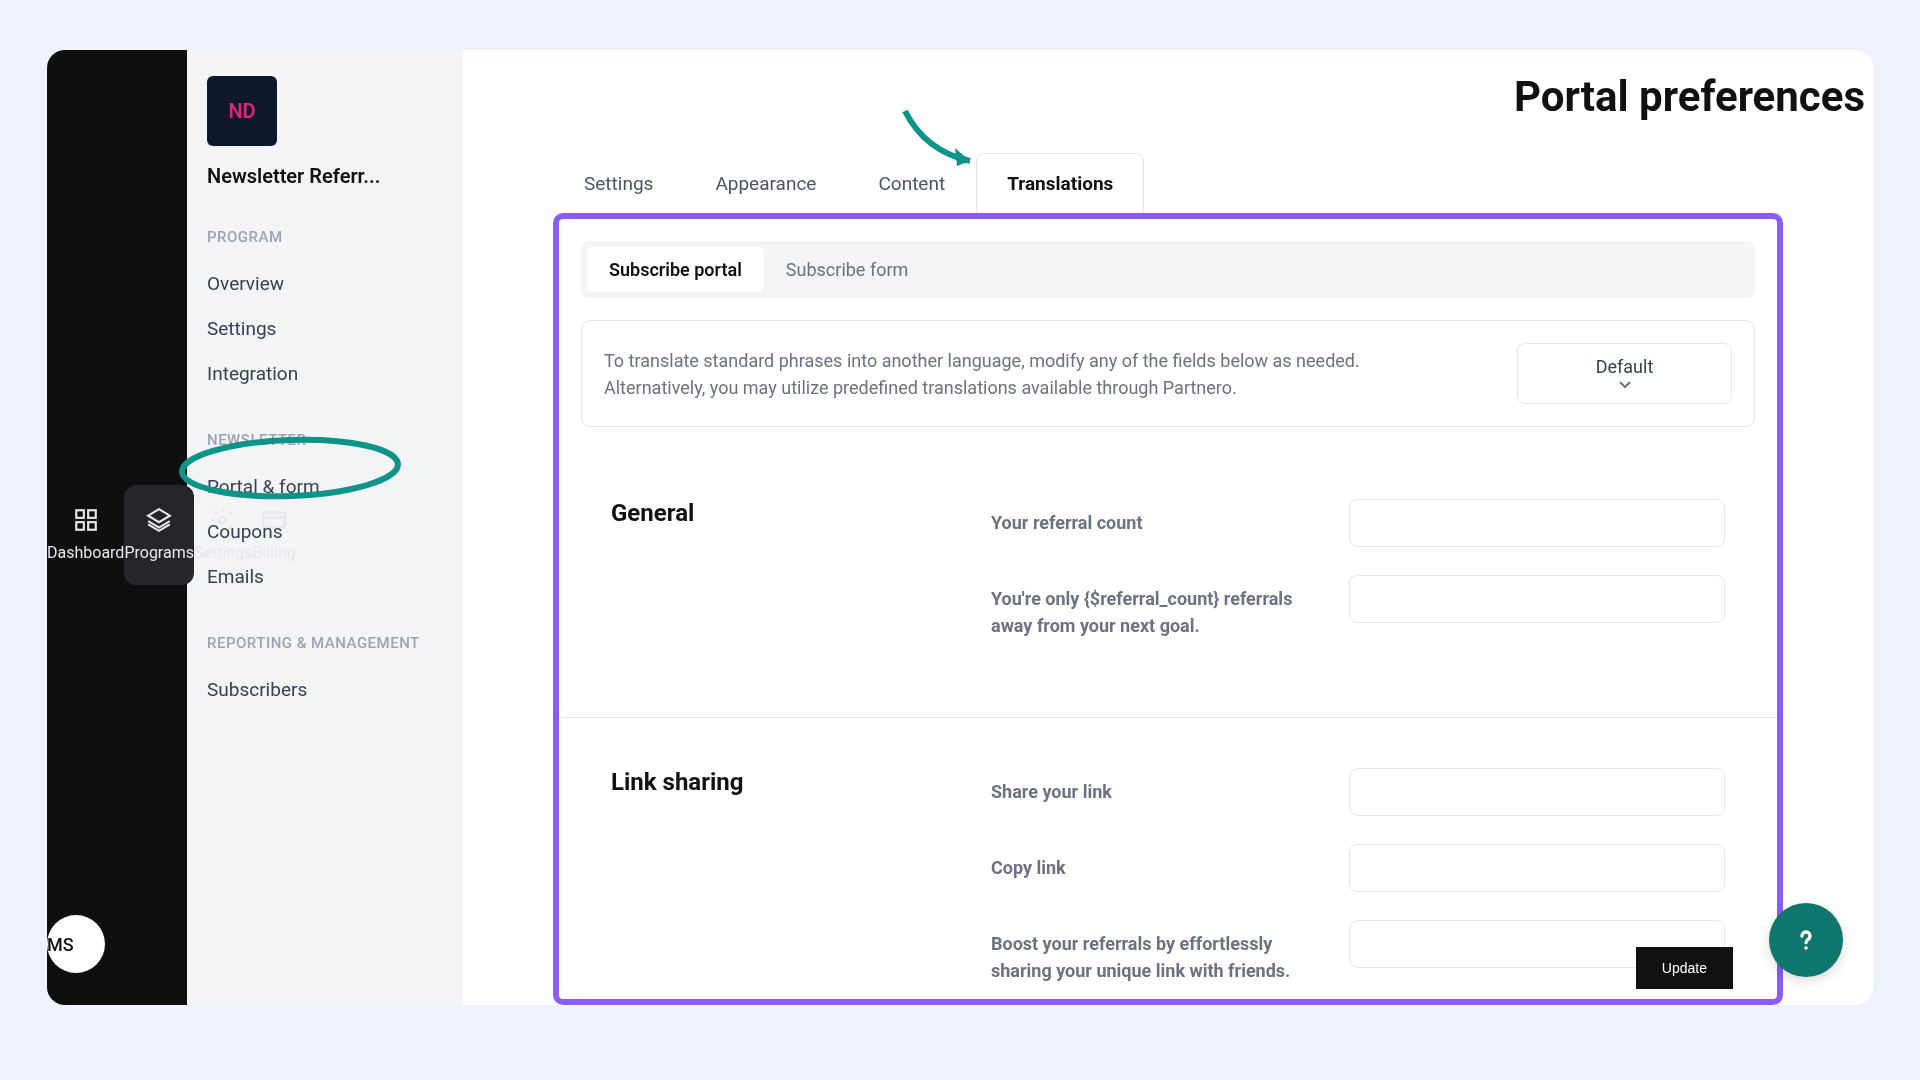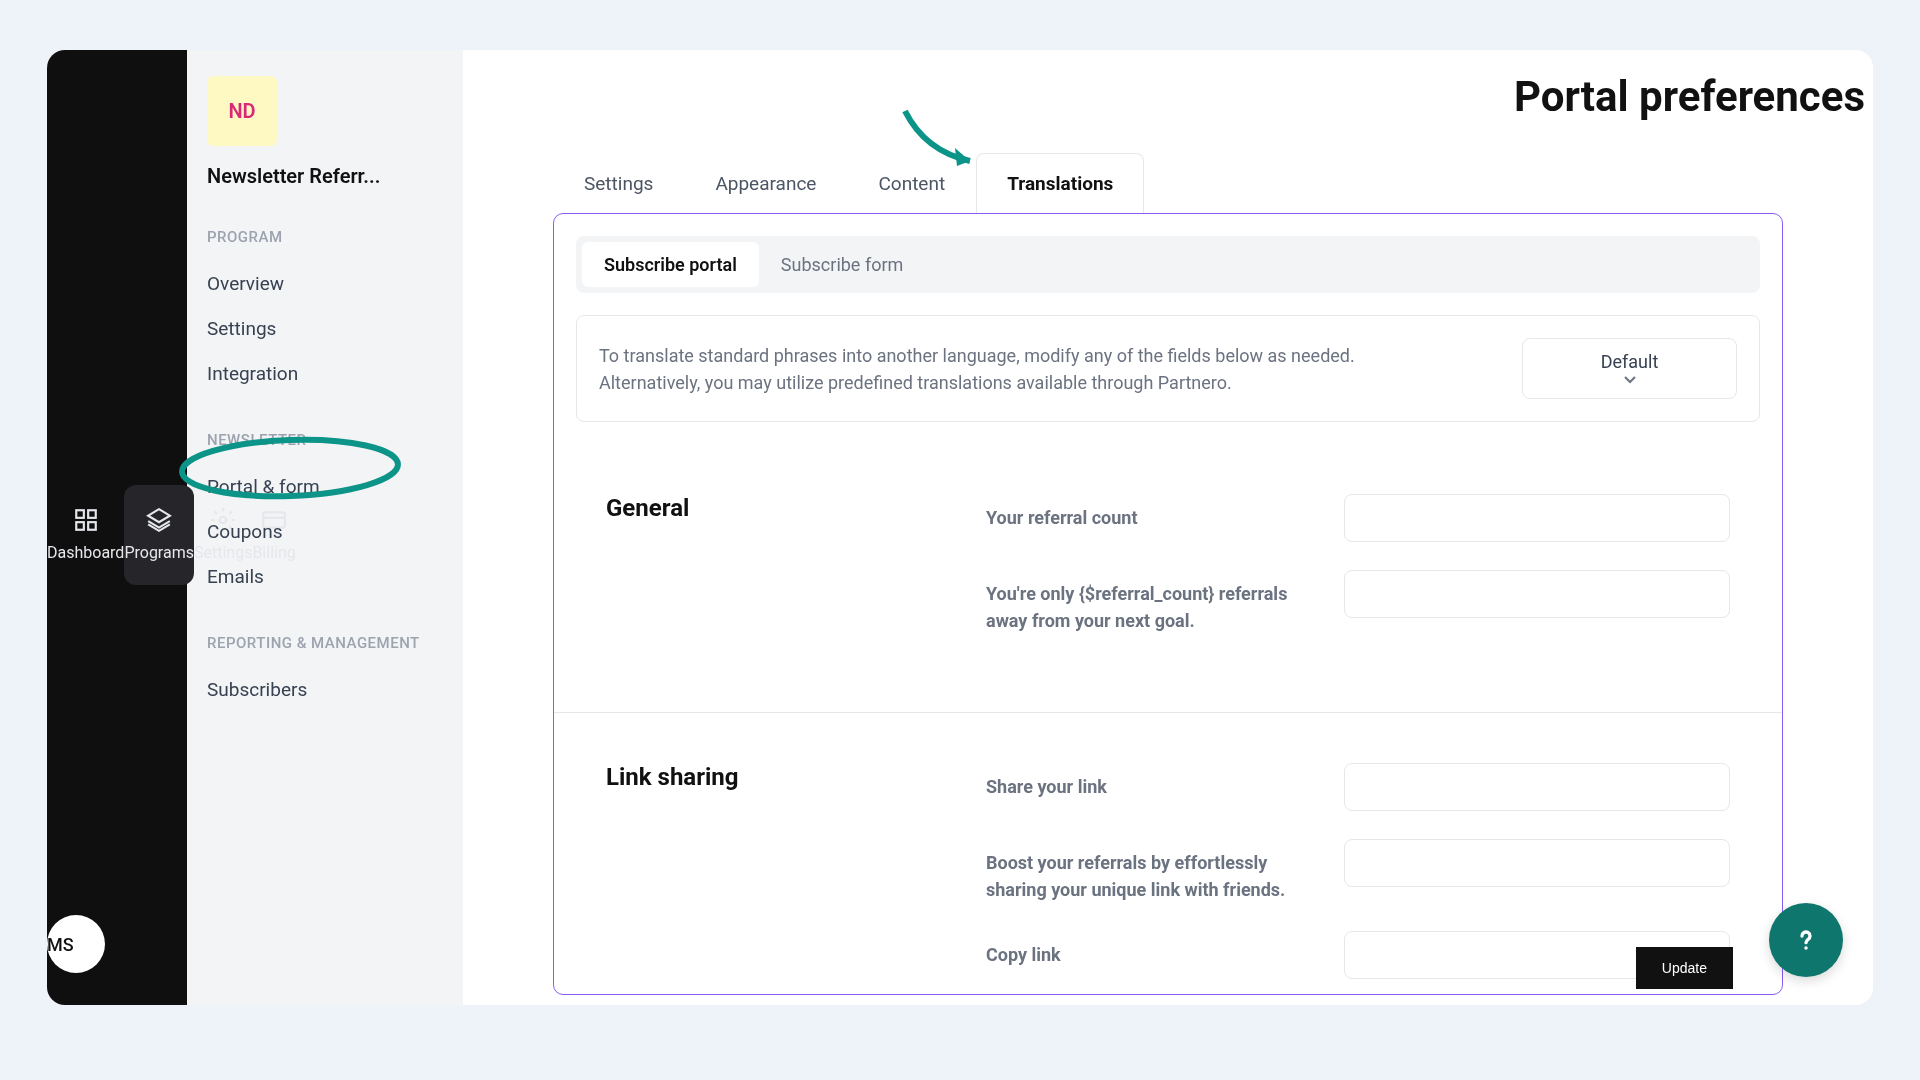--- a/index.html
+++ b/index.html
@@ -80,21 +80,21 @@
       font-size: 18px;
     }
     .sidebar {
       width: 276px;
       background: #f3f4f6;
       padding: 26px 20px;
     }
     .program-badge {
       width: 70px;
       height: 70px;
-      background: #fef9c3;
+      background: #0f172a;
       display: flex;
       align-items: center;
       justify-content: center;
       color: #db2777;
       font-weight: 600;
       font-size: 20px;
       border-radius: 6px;
       margin-bottom: 18px;
     }
     .program-name {
@@ -155,21 +155,21 @@
     .tab.active {
       font-weight: 700;
       color: #111;
       border-color: #e5e7eb;
       background: #fff;
       position: relative;
       z-index: 2;
     }
     .card {
       margin: 0 90px;
-      border: 1px solid #8b5cf6;
+      border: 6px solid #8b5cf6;
       border-radius: 10px;
       position: relative;
       top: -1px;
     }
     .subtab-bar {
       background: #f3f4f6;
       margin: 22px;
       border-radius: 8px;
       display: flex;
       padding: 6px;
@@ -423,25 +423,25 @@
         </div>
 
         <div class="section-group">
           <div class="group-title">Link sharing</div>
           <div class="fields">
             <div class="field-row">
               <div class="field-label">Share your link</div>
               <input class="text-input" type="text" style="">
             </div>
             <div class="field-row">
-              <div class="field-label">Boost your referrals by effortlessly sharing your unique link with friends.</div>
+              <div class="field-label">Copy link</div>
               <input class="text-input" type="text" style="">
             </div>
             <div class="field-row">
-              <div class="field-label">Copy link</div>
+              <div class="field-label">Boost your referrals by effortlessly sharing your unique link with friends.</div>
               <input class="text-input" type="text" style="">
             </div>
           </div>
         </div>
       </div>
     </div>
 
     <button class="update-btn">Update</button>
 
     <div class="help-fab">

